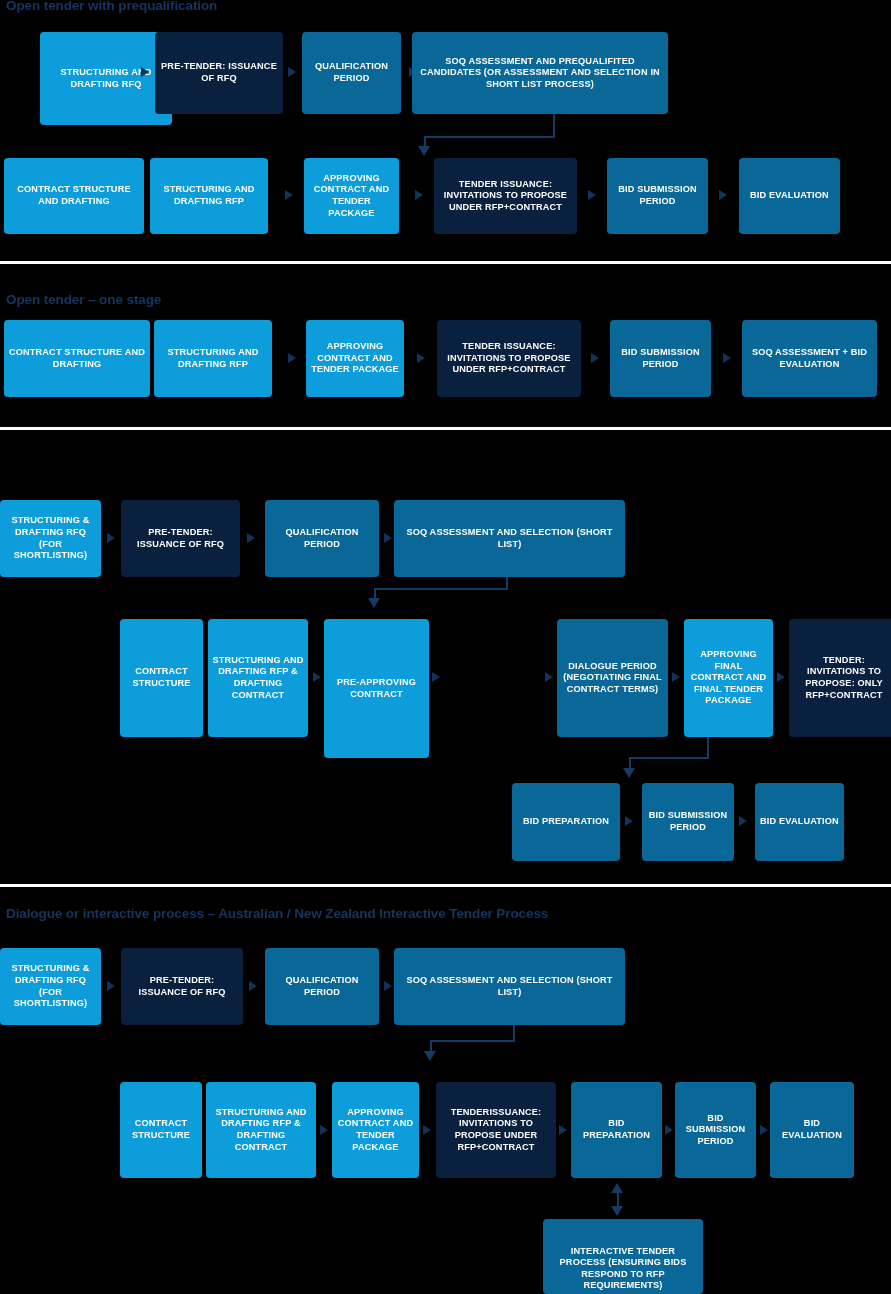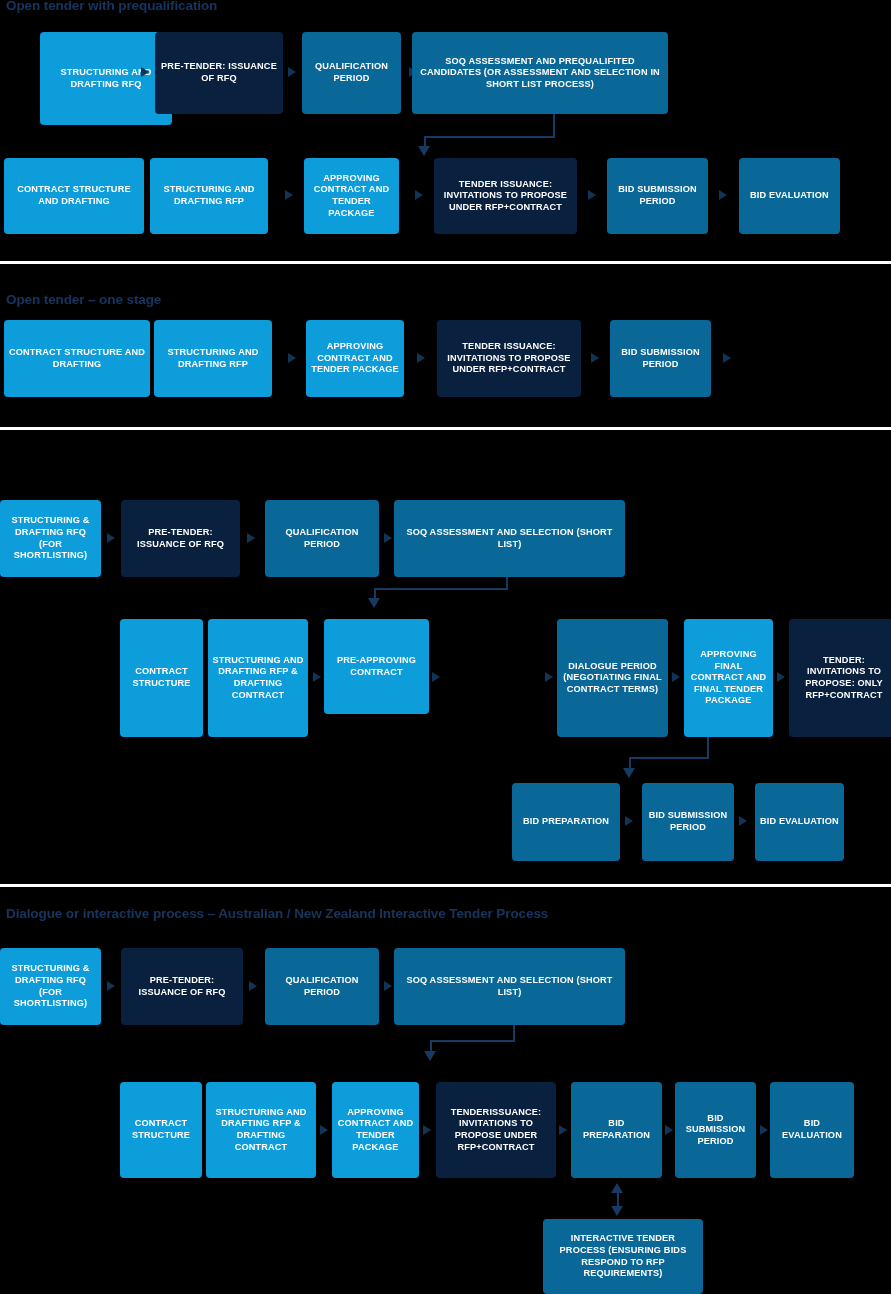--- a/index.html
+++ b/index.html
@@ -141,20 +141,23 @@
     </div>
   <div class="arrow-r" style="left:417px;top:353px;"></div>
   <div class="box c-dark" style="left:437px;top:320px;width:144px;height:77px;">
     <span>TENDER ISSUANCE: INVITATIONS TO PROPOSE UNDER RFP+CONTRACT</span>
     </div>
   <div class="arrow-r" style="left:591px;top:353px;"></div>
   <div class="box c-mid" style="left:610px;top:320px;width:101px;height:77px;">
     <span>BID SUBMISSION PERIOD</span>
     </div>
   <div class="arrow-r" style="left:723px;top:353px;"></div>
+  <div class="box c-mid" style="left:742px;top:320px;width:135px;height:77px;">
+    <span>SOQ ASSESSMENT + BID EVALUATION</span>
+    </div>
 
   <div class="divider" style="top:427px;"></div>
 
 
   <div class="box c-light" style="left:0px;top:500px;width:101px;height:77px;">
     <span>STRUCTURING &amp; DRAFTING RFQ (FOR SHORTLISTING)</span>
     </div>
   <div class="arrow-r" style="left:107px;top:533px;"></div>
   <div class="box c-dark" style="left:121px;top:500px;width:119px;height:77px;">
     <span>PRE-TENDER: ISSUANCE OF RFQ</span>
@@ -173,21 +176,21 @@
   <div class="ln ln-v" style="left:374px;top:588px;height:13px;"></div>
   <div class="arrow-d" style="left:368px;top:598px;"></div>
 
   <div class="box c-light" style="left:120px;top:619px;width:83px;height:118px;">
     <span>CONTRACT STRUCTURE</span>
     </div>
   <div class="box c-light" style="left:208px;top:619px;width:100px;height:118px;">
     <span>STRUCTURING AND DRAFTING RFP &amp; DRAFTING CONTRACT</span>
     </div>
   <div class="arrow-r" style="left:313px;top:672px;"></div>
-  <div class="box c-light" style="left:324px;top:619px;width:105px;height:95px;">
+  <div class="box c-light" style="left:324px;top:619px;width:105px;height:139px;">
     <span>PRE-APPROVING CONTRACT</span>
     </div>
   <div class="arrow-r" style="left:432px;top:672px;"></div>
   <div class="arrow-r" style="left:545px;top:672px;"></div>
   <div class="box c-mid" style="left:557px;top:619px;width:111px;height:118px;">
     <span>DIALOGUE PERIOD (NEGOTIATING FINAL CONTRACT TERMS)</span>
     </div>
   <div class="arrow-r" style="left:672px;top:672px;"></div>
   <div class="box c-light" style="left:684px;top:619px;width:89px;height:118px;">
     <span>APPROVING FINAL CONTRACT AND FINAL TENDER PACKAGE</span>
@@ -263,17 +266,17 @@
     </div>
   <div class="arrow-r" style="left:760px;top:1125px;"></div>
   <div class="box c-mid" style="left:770px;top:1082px;width:84px;height:96px;">
     <span>BID EVALUATION</span>
     </div>
 
   <div class="arrow-u" style="left:611px;top:1183px;"></div>
   <div class="ln ln-v" style="left:616.5px;top:1192px;height:17px;"></div>
   <div class="arrow-d" style="left:611px;top:1206px;"></div>
 
-  <div class="box c-mid" style="left:543px;top:1219px;width:160px;height:75px;">
+  <div class="box c-mid" style="left:543px;top:1219px;width:160px;height:75px;align-items:flex-end;">
     <span>INTERACTIVE TENDER PROCESS (ENSURING BIDS RESPOND TO RFP REQUIREMENTS)</span>
     </div>
 
 </div>
 
 </body></html>

